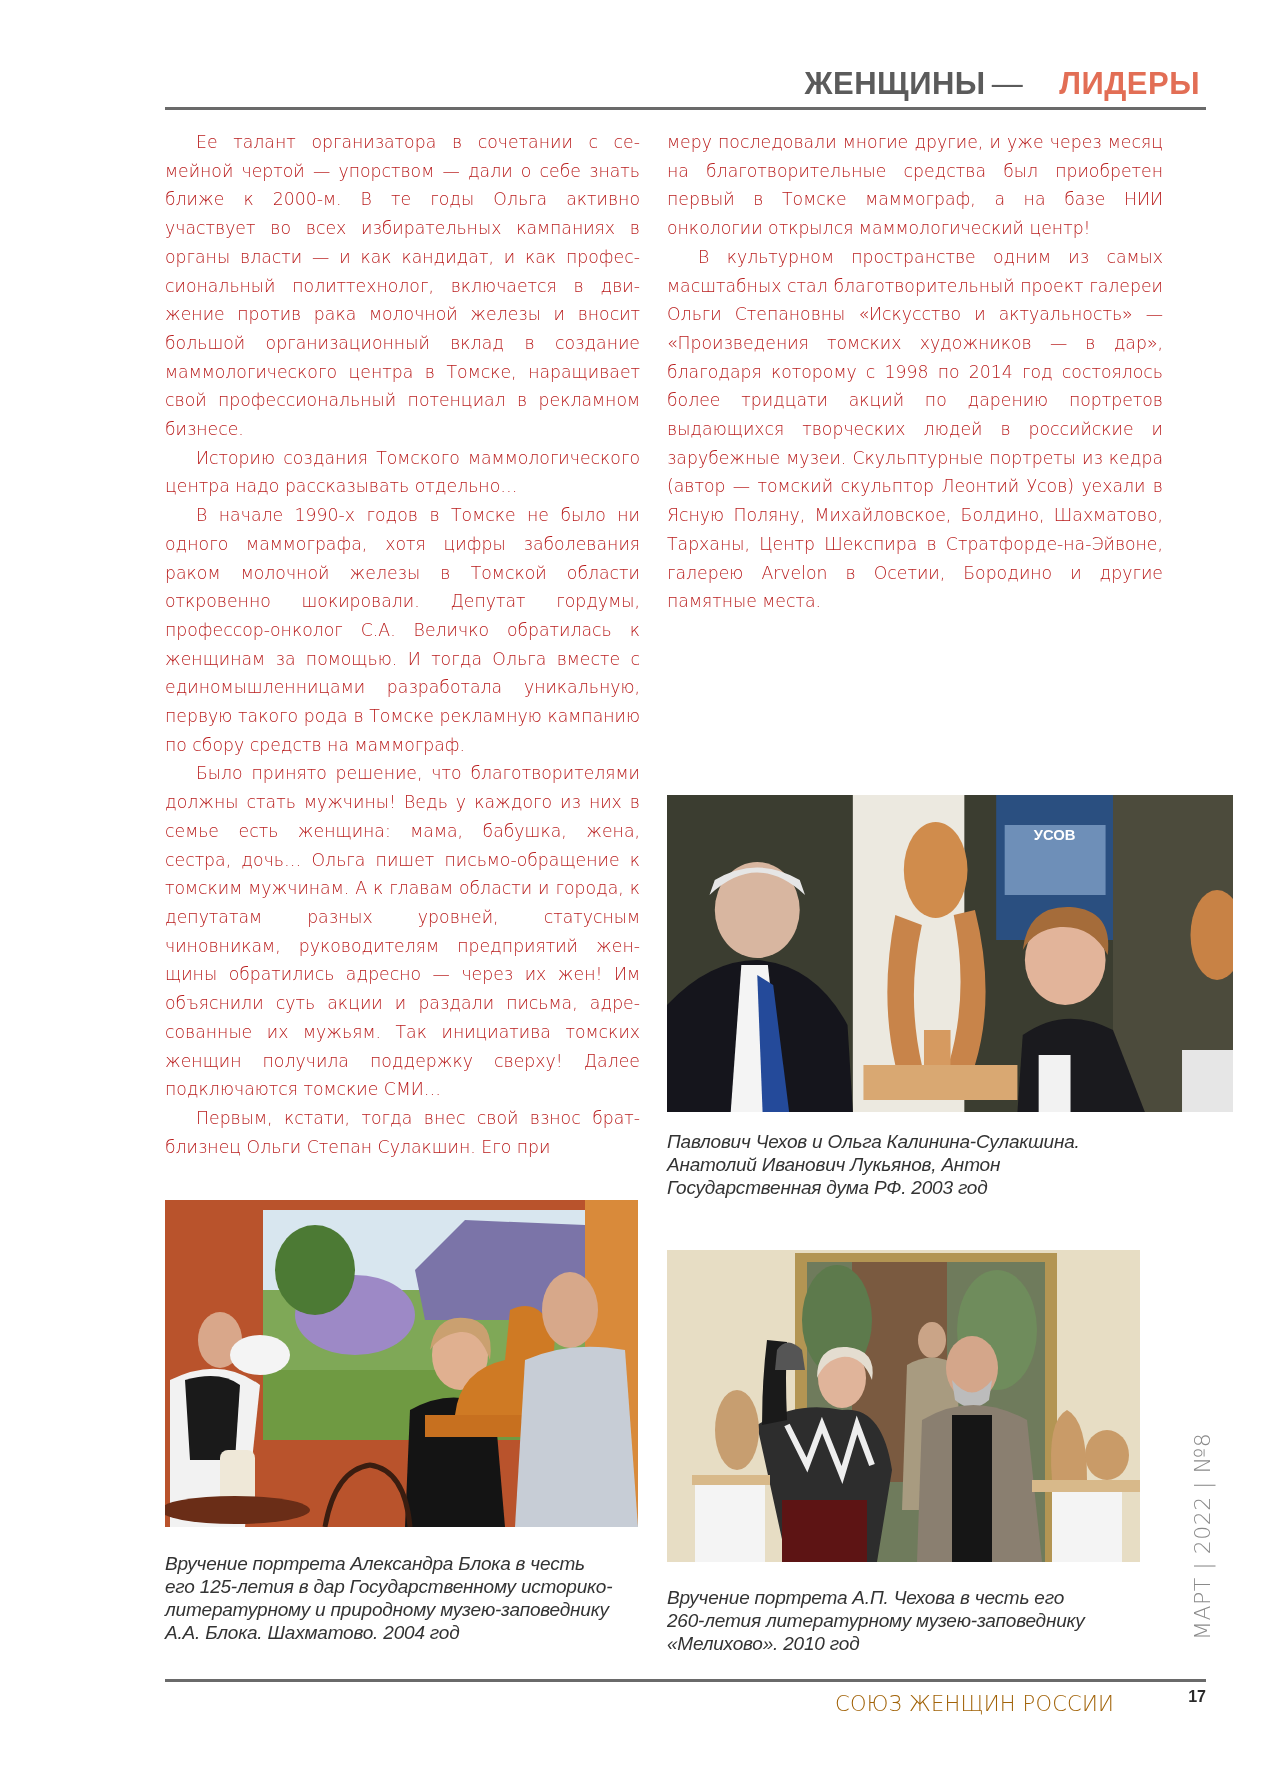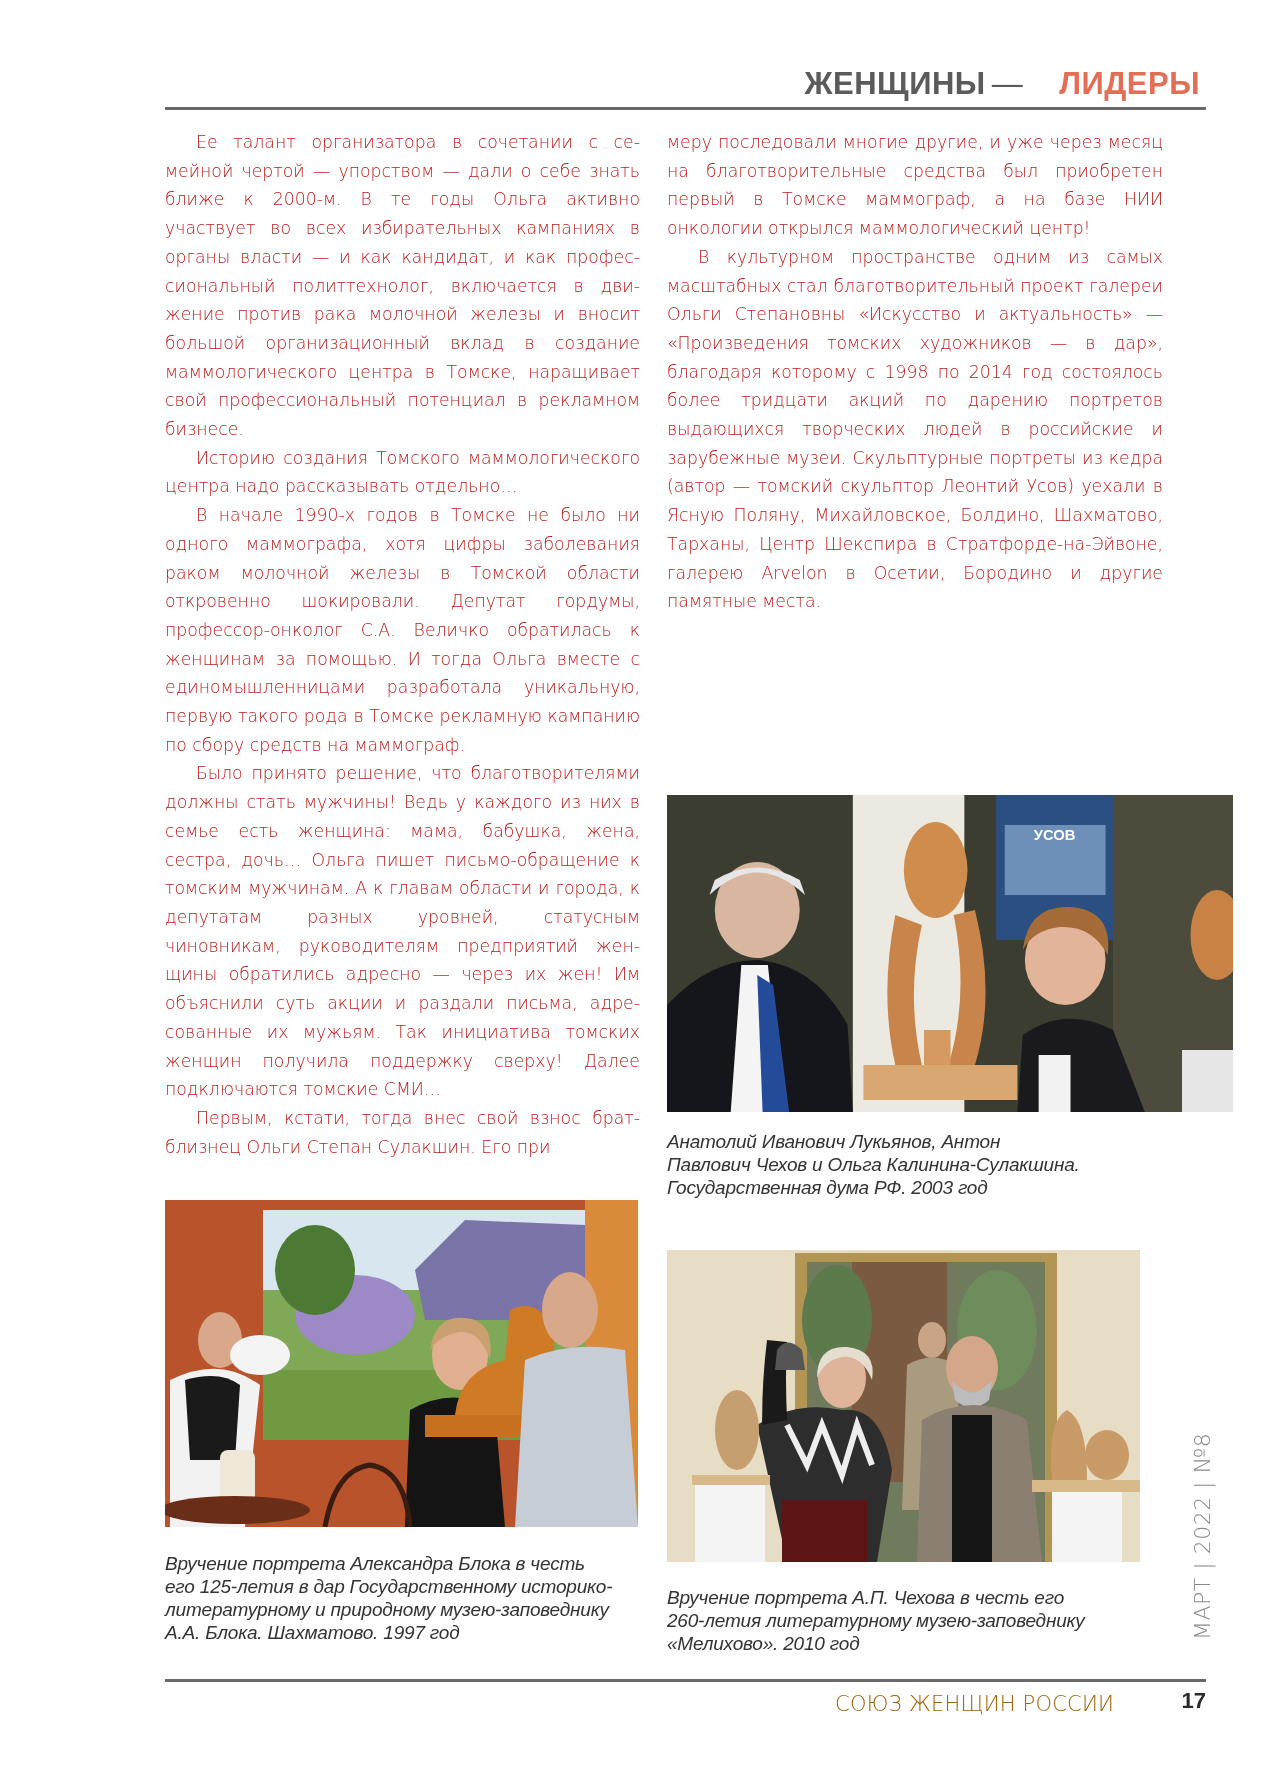--- a/index.html
+++ b/index.html
@@ -21,21 +21,21 @@
   .photo-2 { left: 165px; top: 1200px; width: 473px; height: 327px; background: linear-gradient(180deg, #b4502a 0%, #b8502a 8%, #c25a30 100%); }
   .photo-3 { left: 667px; top: 1250px; width: 473px; height: 312px; background: linear-gradient(90deg, #e6dcc2 0%, #e9dfc6 26%, #b59a57 27%, #6a7556 33%, #7d6a52 50%, #7c8b70 62%, #b59a57 76%, #e6dcc2 77%, #e9dfc6 100%); }
   .photo svg { position: absolute; left: 0; top: 0; width: 100%; height: 100%; }
   .caption { position: absolute; font-family: "Liberation Sans", sans-serif; font-style: italic; font-size: 19px; line-height: 23px; color: #333333; letter-spacing: -0.2px; }
   .caption-1 { left: 667px; top: 1130px; width: 500px; }
   .caption-2 { left: 165px; top: 1552px; width: 480px; }
   .caption-3 { left: 667px; top: 1586px; width: 500px; }
   .caption span { display: block; white-space: nowrap; }
   .side-label { position: absolute; left: 1190px; top: 1440px; transform-origin: left top; transform: rotate(-90deg) translate(-200px, 0); width: 200px; height: 28px; font-family: "DejaVu Sans", sans-serif; font-weight: 300; font-size: 22px; color: #8a8a8a; white-space: nowrap; text-align: right; letter-spacing: 0.5px; }
   .footer-org { position: absolute; right: 162px; top: 1692px; font-family: "DejaVu Sans", sans-serif; font-weight: 300; font-size: 21px; color: #a16207; white-space: nowrap; letter-spacing: 0.2px; }
-  .footer-page { position: absolute; right: 70px; top: 1688px; font-family: "Liberation Sans", sans-serif; font-weight: bold; font-size: 22px; color: #2a2a2a; }
+  .footer-page { position: absolute; right: 70px; top: 1688px; font-family: "Liberation Sans", sans-serif; font-weight: bold; font-size: 16px; color: #2a2a2a; }
 </style>
 </head>
 <body>
 
 <div class="header-title">
   <span class="part1">ЖЕНЩИНЫ</span><span class="dash">—</span><span class="part2">ЛИДЕРЫ</span>
 </div>
 <div class="rule rule-top"></div>
 
 <div class="col col-left">
@@ -75,22 +75,22 @@
     <ellipse cx="375" cy="165" rx="38" ry="45" fill="#e2b49a"></ellipse>
     <path d="M335 155 Q340 110 380 112 Q420 115 415 160 Q400 130 370 132 Q345 135 335 155 Z" fill="#a56c3a"></path>
     <path d="M330 317 L335 240 Q375 210 420 235 L450 317 Z" fill="#1a1a1e"></path>
     <rect x="350" y="260" width="30" height="57" fill="#f2f2f2"></rect>
 
     <ellipse cx="518" cy="140" rx="25" ry="45" fill="#c88245"></ellipse>
     <rect x="485" y="255" width="48" height="62" fill="#e6e6e6"></rect>
   </svg>
 </div>
 <div class="caption caption-1">
+  <span>Павлович Чехов и Ольга Калинина-Сулакшина.</span>
   <span>Анатолий Иванович Лукьянов, Антон</span>
-  <span>Павлович Чехов и Ольга Калинина-Сулакшина.</span>
   <span>Государственная дума РФ. 2003 год</span>
 </div>
 
 <div class="photo photo-2">
   <svg viewBox="0 0 473 327" preserveAspectRatio="none">
     <rect x="0" y="0" width="473" height="327" fill="#b9532c"></rect>
     <rect x="420" y="0" width="53" height="327" fill="#d98a3a"></rect>
 
     <rect x="98" y="10" width="322" height="230" fill="#7fa857"></rect>
     <rect x="98" y="10" width="322" height="80" fill="#d8e6ef"></rect>
@@ -117,21 +117,21 @@
     <ellipse cx="405" cy="110" rx="28" ry="38" fill="#d7a88a"></ellipse>
     <path d="M350 327 L360 160 Q405 140 460 150 L473 327 Z" fill="#c7cdd6"></path>
 
     <path d="M160 327 Q170 270 205 265 Q240 270 245 327" fill="none" stroke="#3a1d10" stroke-width="5"></path>
   </svg>
 </div>
 <div class="caption caption-2">
   <span>Вручение портрета Александра Блока в честь</span>
   <span>его 125-летия в дар Государственному историко-</span>
   <span>литературному и природному музею-заповеднику</span>
-  <span>А.А. Блока. Шахматово. 1997 год</span>
+  <span>А.А. Блока. Шахматово. 2004 год</span>
 </div>
 
 <div class="photo photo-3">
   <svg viewBox="0 0 473 312" preserveAspectRatio="none">
     <rect x="0" y="0" width="473" height="312" fill="#e7ddc4"></rect>
 
     <rect x="128" y="3" width="262" height="309" fill="#b39553"></rect>
     <rect x="140" y="12" width="238" height="300" fill="#6f7b5c"></rect>
     <rect x="185" y="12" width="95" height="220" fill="#7a5a40"></rect>
     <ellipse cx="170" cy="70" rx="35" ry="55" fill="#5d7a4c"></ellipse>

